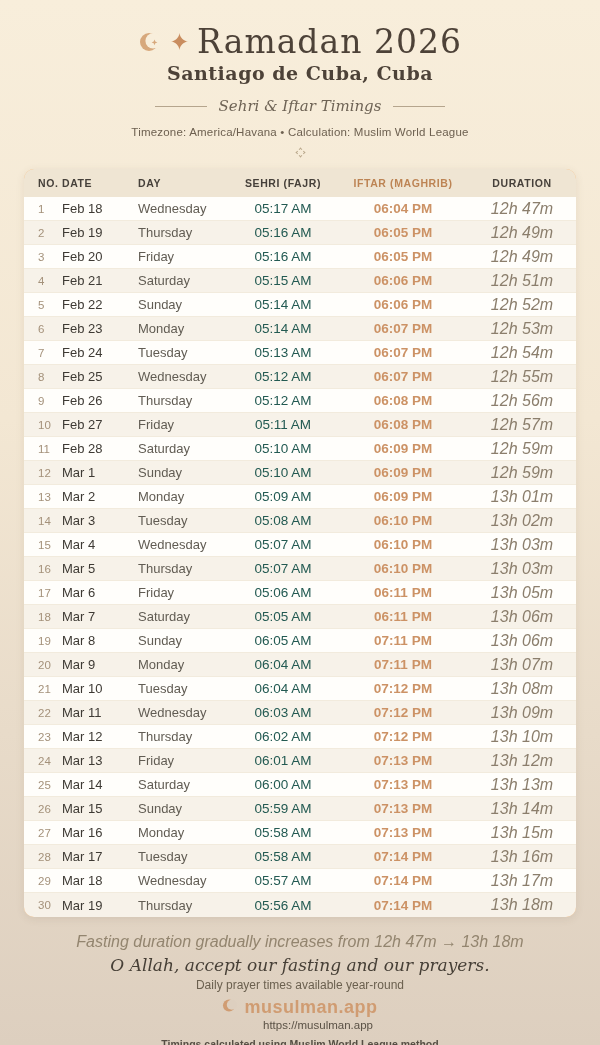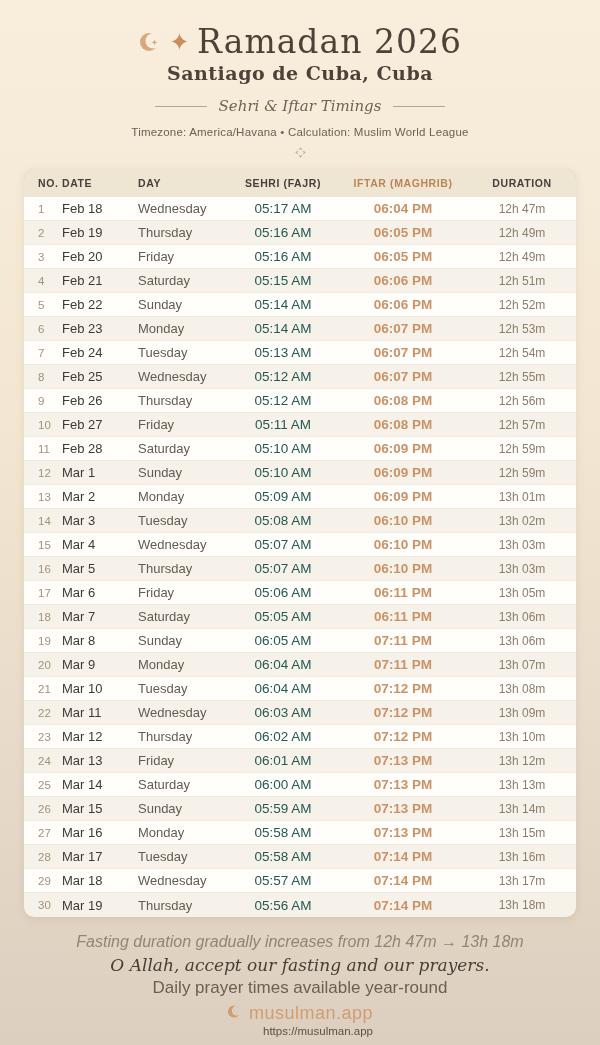--- a/index.html
+++ b/index.html
@@ -55,32 +55,32 @@
   .h-no, .c-no { padding-left:14px; text-align:left; }
   .h-date, .c-date { padding-left:2px; text-align:left; }
   .h-day, .c-day { padding-left:6px; text-align:left; }
   .h-sehri, .c-sehri, .h-iftar, .c-iftar, .h-duration, .c-duration { text-align:center; }
   .h-iftar { color:#bd8454; }
   .c-no { font-size:11.5px; color:#a4917a; }
   .c-date { color:#3e3a34; }
   .c-day { color:#615c53; }
   .c-sehri { font-weight:normal; color:#235a52; font-size:13.5px; }
   .c-iftar { font-weight:bold; color:#cc9265; font-size:13.5px; }
-  .c-duration { font-size:12px; color:#8b7e6c; }
+  .c-duration { font-size:16px; color:#8b7e6c;font-style:italic; }
 
   
   .ftr { text-align:center; }
   .note { margin-top:8px; font-style:italic; font-size:16px; color:#93856f; }
   .dua {
     margin-top:4px; font-family:"DejaVu Serif","Liberation Serif",serif;
     font-style:italic; font-size:17px; color:#463f36;
   }
-  .avail { margin-top:3px; font-size:17px; color:#6b604f; }
+  .avail { margin-top:3px; font-size:12px; color:#6b604f; }
   .brand-row { margin-top:5px; display:flex; align-items:center; justify-content:center; gap:7px; cursor:pointer; }
-  .brand { font-size:18px; font-weight:normal; color:#d09c72; letter-spacing:.5px; }
+  .brand { font-size:18px; font-weight:bold; color:#d09c72; letter-spacing:.5px; }
   .url { margin-top:1px; font-size:11.5px; color:#5a5145;padding-left:36px; }
   .method { margin-top:7px; font-size:10.5px; font-weight:bold; color:#564e44; }
 </style>
 </head>
 <body>
 
 <div class="page">
 
   <div class="hdr">
     <div class="title-row">

